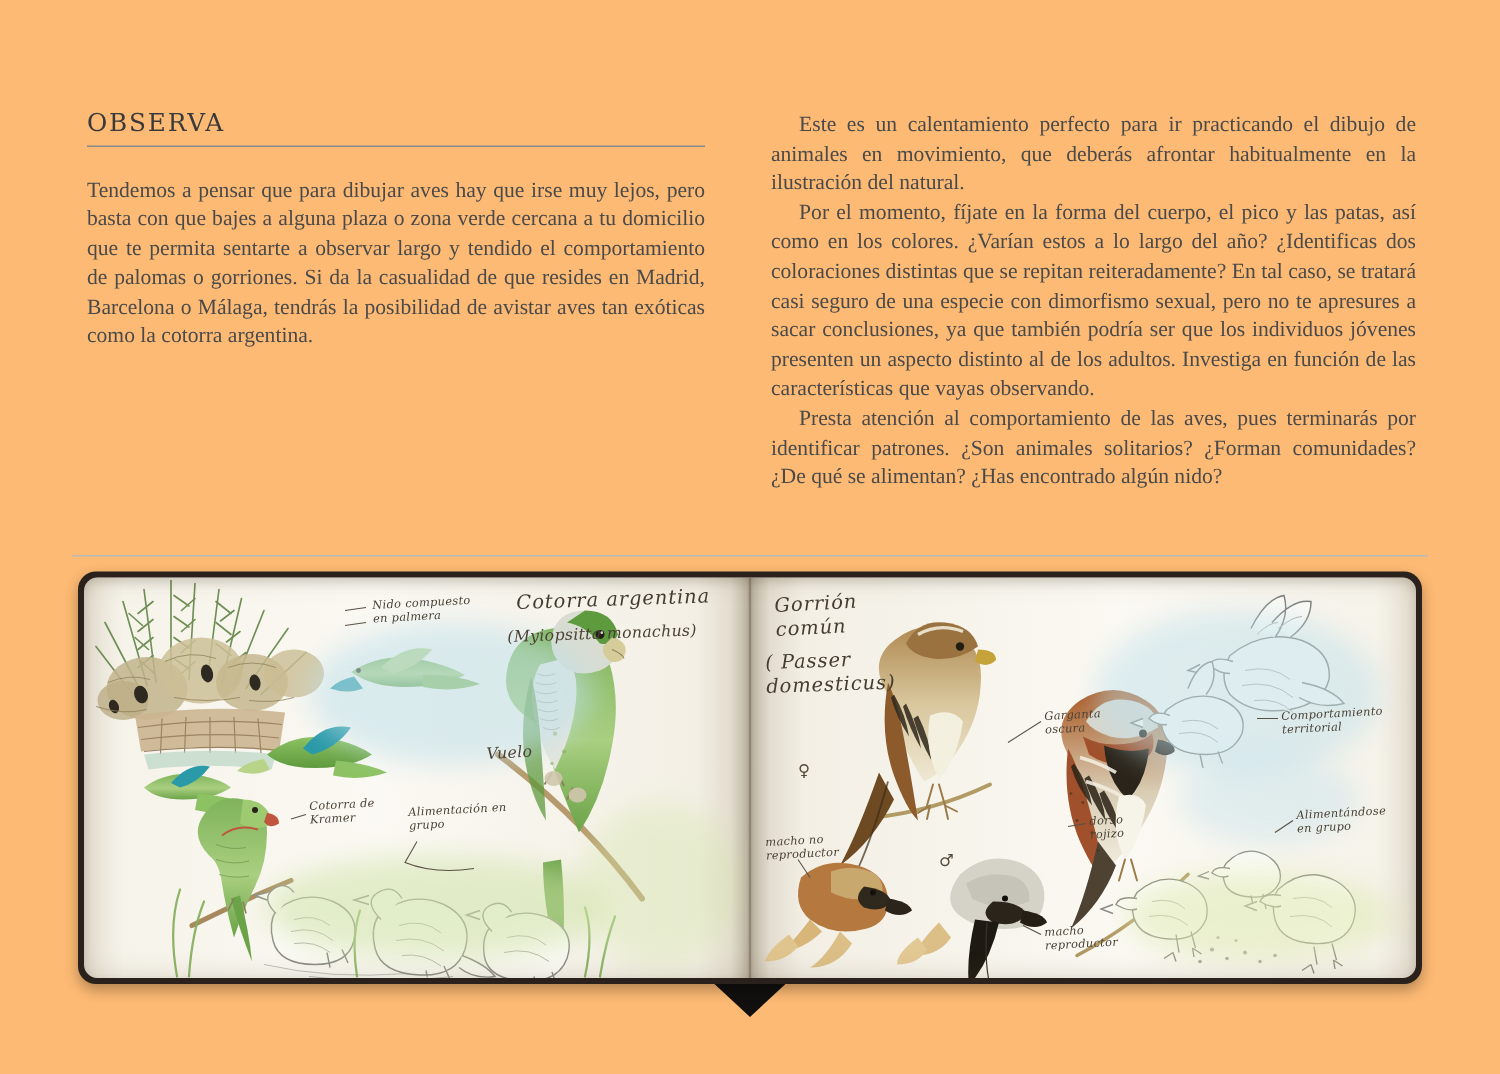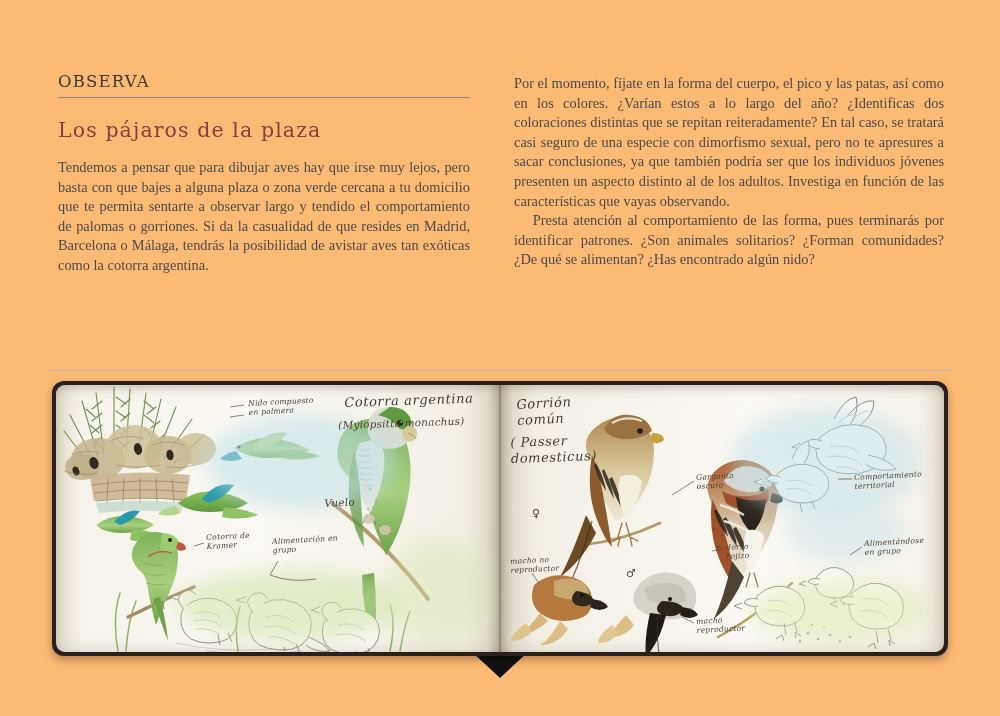--- a/index.html
+++ b/index.html
@@ -153,27 +153,27 @@
 </head>
 <body>
 
 <div class="page">
 
   <div class="textarea">
 
     <div class="col">
       <div class="kicker">OBSERVA</div>
       <div class="kicker-rule"></div>
-      <h1 class="title">Los pájaros de la plaza</h1>
       <p class="body">Tendemos a pensar que para dibujar aves hay que irse muy lejos, pero basta con que bajes a alguna plaza o zona verde cercana a tu domicilio que te permita sentarte a observar largo y tendido el comportamiento de palomas o gorriones. Si da la casualidad de que resides en Madrid, Barcelona o Málaga, tendrás la posibilidad de avistar aves tan exóticas como la cotorra argentina.</p>
     </div>
 
     <div class="col right">
+      <p class="body" style="text-indent:1.3em">Este es un calentamiento perfecto para ir practicando el dibujo de animales en movimiento, que deberás afrontar habitualmente en la ilustración del natural.</p>
       <p class="body">Por el momento, fíjate en la forma del cuerpo, el pico y las patas, así como en los colores. ¿Varían estos a lo largo del año? ¿Identificas dos coloraciones distintas que se repitan reiteradamente? En tal caso, se tratará casi seguro de una especie con dimorfismo sexual, pero no te apresures a sacar conclusiones, ya que también podría ser que los individuos jóvenes presenten un aspecto distinto al de los adultos. Investiga en función de las características que vayas observando.</p>
-      <p class="body">Presta atención al comportamiento de las forma, pues terminarás por identificar patrones. ¿Son animales solitarios? ¿Forman comunidades? ¿De qué se alimentan? ¿Has encontrado algún nido?</p>
+      <p class="body">Presta atención al comportamiento de las aves, pues terminarás por identificar patrones. ¿Son animales solitarios? ¿Forman comunidades? ¿De qué se alimentan? ¿Has encontrado algún nido?</p>
     </div>
 
   </div>
 
   <div class="divider"></div>
 
   <div class="book-wrap">
     <div class="bookmark"></div>
     <div class="book">
       <div class="spread">

